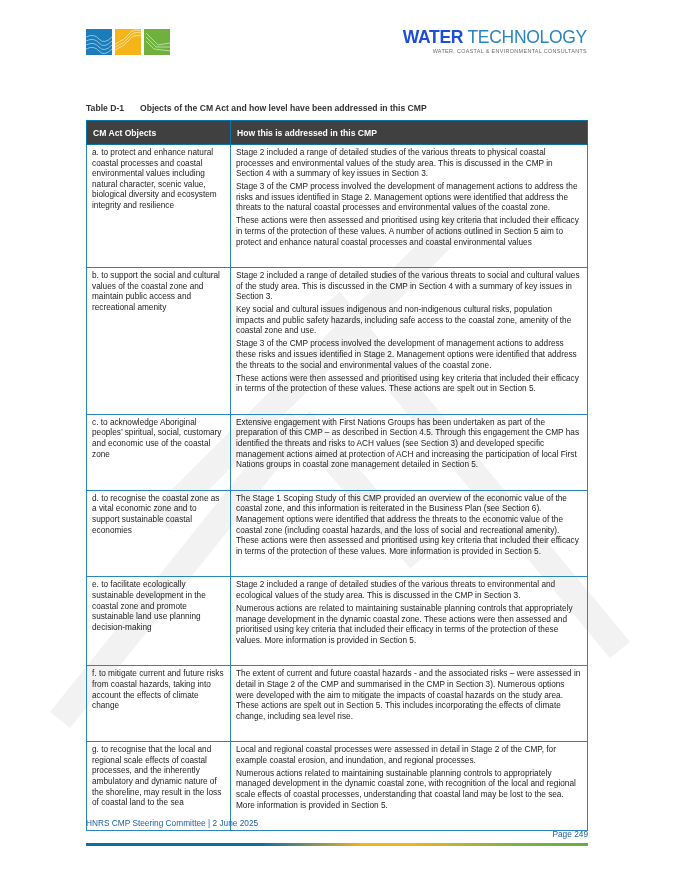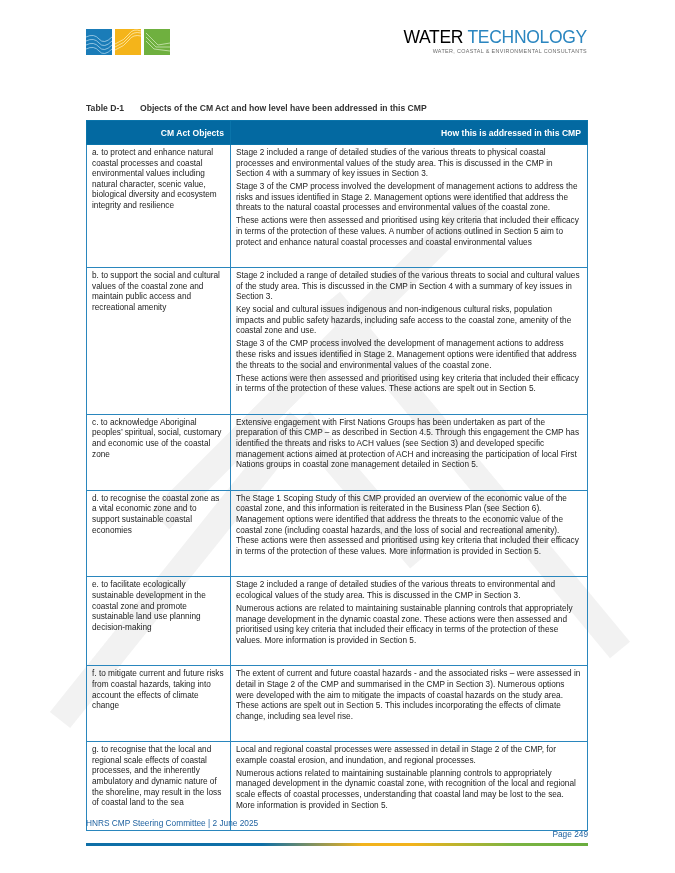--- a/index.html
+++ b/index.html
@@ -3,27 +3,27 @@
 <meta charset="utf-8">
 <style>
   html, body { margin: 0; padding: 0; background: #ffffff; }
   body { width: 675px; height: 873px; position: relative; overflow: hidden;
          font-family: "Liberation Sans", sans-serif; color: #1a1a1a; }
   .watermark { position: absolute; left: 0; top: 0; width: 675px; height: 873px; pointer-events: none; }
   .logo-left { position: absolute; left: 86px; top: 29px; display: flex; gap: 3px; }
   .logo-tile { width: 26px; height: 26px; position: relative; overflow: hidden; }
   .logo-right { position: absolute; right: 88px; top: 28px; text-align: right; }
   .brand-main { font-size: 17.5px; color: #1b7db5; letter-spacing: -0.3px; line-height: 18px; white-space: nowrap; }
-  .brand-main b { font-weight: normal; color: #000000; }
+  .brand-main b { font-weight: bold; color: #1d4ed8; }
   .brand-main span.light { font-weight: normal; color: #2b86c0; margin-top: 40px; }
   .brand-sub { font-size: 5.4px; color: #6b6b6b; letter-spacing: 0.35px; margin-top: 2px; white-space: nowrap; }
   .caption { position: absolute; left: 86px; top: 103px; font-size: 8.6px; font-weight: bold; color: #333; white-space: nowrap; }
   .caption .cap-num { display: inline-block; width: 54px; }
   table.cm { position: absolute; left: 86px; top: 120px; width: 502px; border-collapse: collapse; table-layout: fixed; }
-  table.cm th { background: #0369a1; color: #fff; font-size: 8.6px; font-weight: bold; text-align: right;
+  table.cm th { background: #404040; color: #fff; font-size: 8.6px; font-weight: bold; text-align: left;
                 padding: 5px 6px 5px 6px; height: 13px; border: 1px solid #0a74aa; border-left: 1px solid #0a74aa; }
   table.cm th + th { border-left: 1px solid #ffffff; }
   table.cm td { vertical-align: top; font-size: 8.25px; line-height: 10.6px; padding: 3px 6px 19px 5px;
                 border: 1.3px solid #2a86bd; color: #1c1c1c; }
   table.cm td.obj { width: 131px; }
   td p { margin: 0 0 2.4px 0; }
   td p:last-child { margin-bottom: 0; }
   .footer { position: absolute; left: 86px; top: 818px; width: 502px; font-size: 8.3px; color: #1b5f9e; line-height: 10.5px; }
   .footer .page { position: absolute; right: 0; top: 10.5px; }
   .footer-bar { position: absolute; left: 86px; top: 843px; width: 502px; height: 3px;

